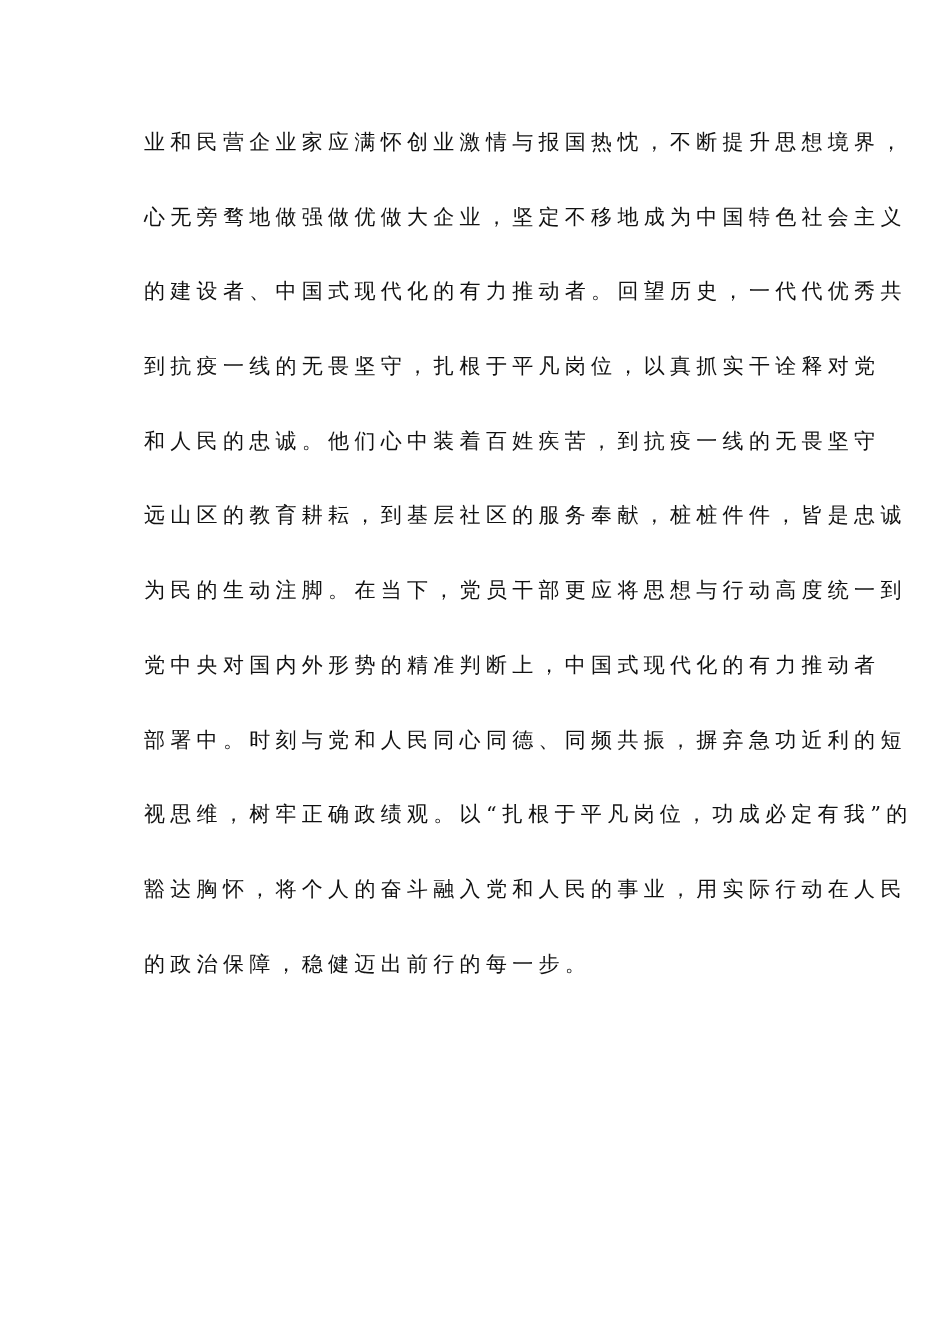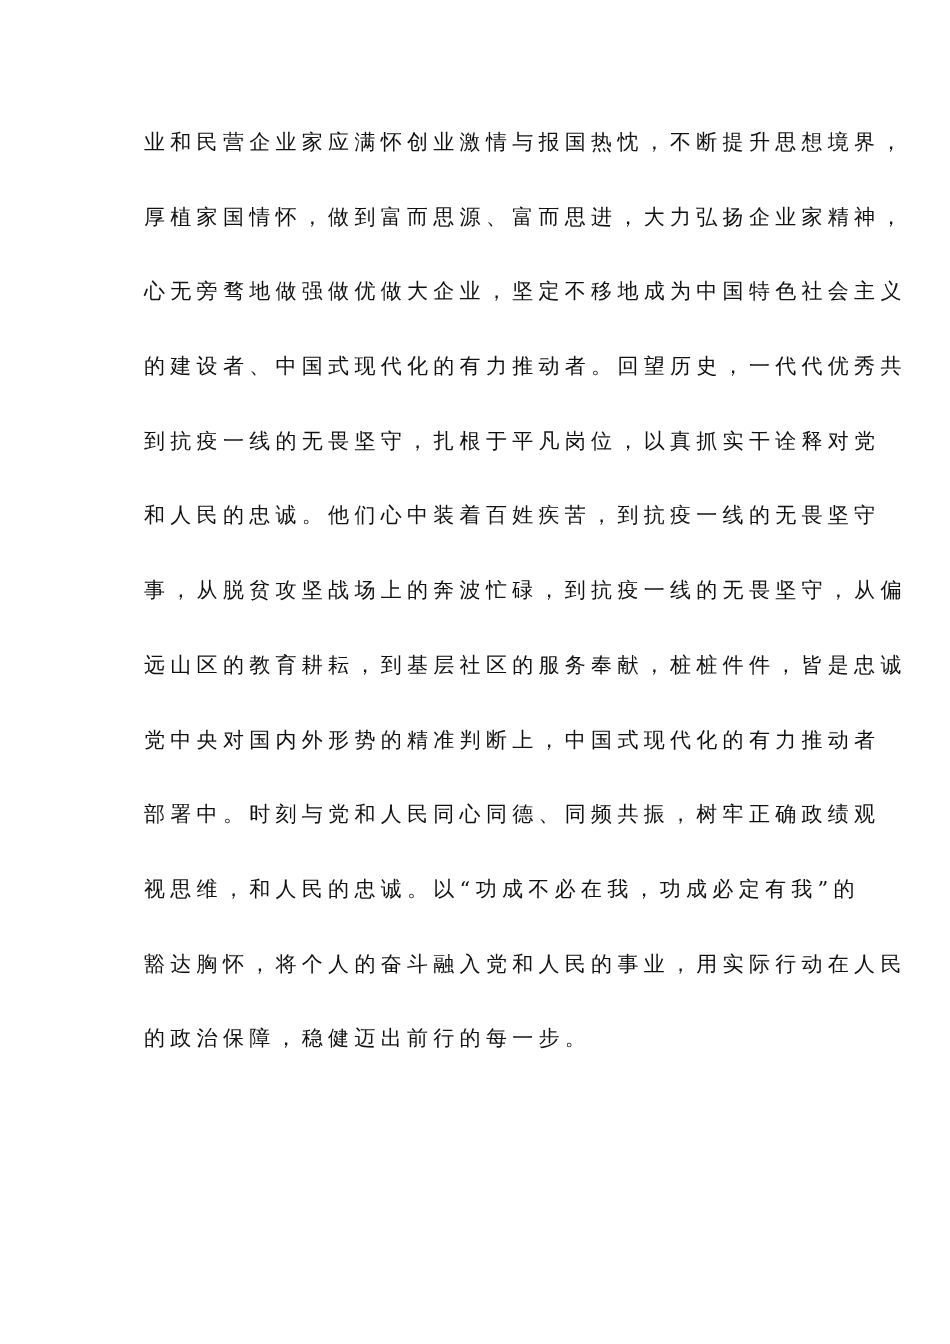--- a/index.html
+++ b/index.html
@@ -44,26 +44,25 @@
     .line.last {
       text-align-last: left;
     }
   </style>
 </head>
 <body>
 
 <div class="page">
   <div class="body-text">
     <span class="line">业和民营企业家应满怀创业激情与报国热忱，不断提升思想境界，</span>
-    <span class="line">厚植家国情怀，做到富而思源、富而思进，大力弘扬企业家精神，</span>
     <span class="line">心无旁骛地做强做优做大企业，坚定不移地成为中国特色社会主义</span>
     <span class="line">的建设者、中国式现代化的有力推动者。回望历史，一代代优秀共</span>
     <span class="line">到抗疫一线的无畏坚守，扎根于平凡岗位，以真抓实干诠释对党</span>
     <span class="line">和人民的忠诚。他们心中装着百姓疾苦，到抗疫一线的无畏坚守</span>
-    <span class="line">事，从脱贫攻坚战场上的奔波忙碌，到抗疫一线的无畏坚守，从偏</span>
     <span class="line">远山区的教育耕耘，到基层社区的服务奉献，桩桩件件，皆是忠诚</span>
+    <span class="line">为民的生动注脚。在当下，党员干部更应将思想与行动高度统一到</span>
     <span class="line">党中央对国内外形势的精准判断上，中国式现代化的有力推动者</span>
-    <span class="line">部署中。时刻与党和人民同心同德、同频共振，树牢正确政绩观</span>
-    <span class="line">视思维，和人民的忠诚。以“功成不必在我，功成必定有我”的</span>
+    <span class="line">部署中。时刻与党和人民同心同德、同频共振，摒弃急功近利的短</span>
+    <span class="line">视思维，树牢正确政绩观。以“扎根于平凡岗位，功成必定有我”的</span>
     <span class="line">豁达胸怀，将个人的奋斗融入党和人民的事业，用实际行动在人民</span>
     <span class="line last">的政治保障，稳健迈出前行的每一步。</span>
   </div>
 </div>
 
 </body></html>

